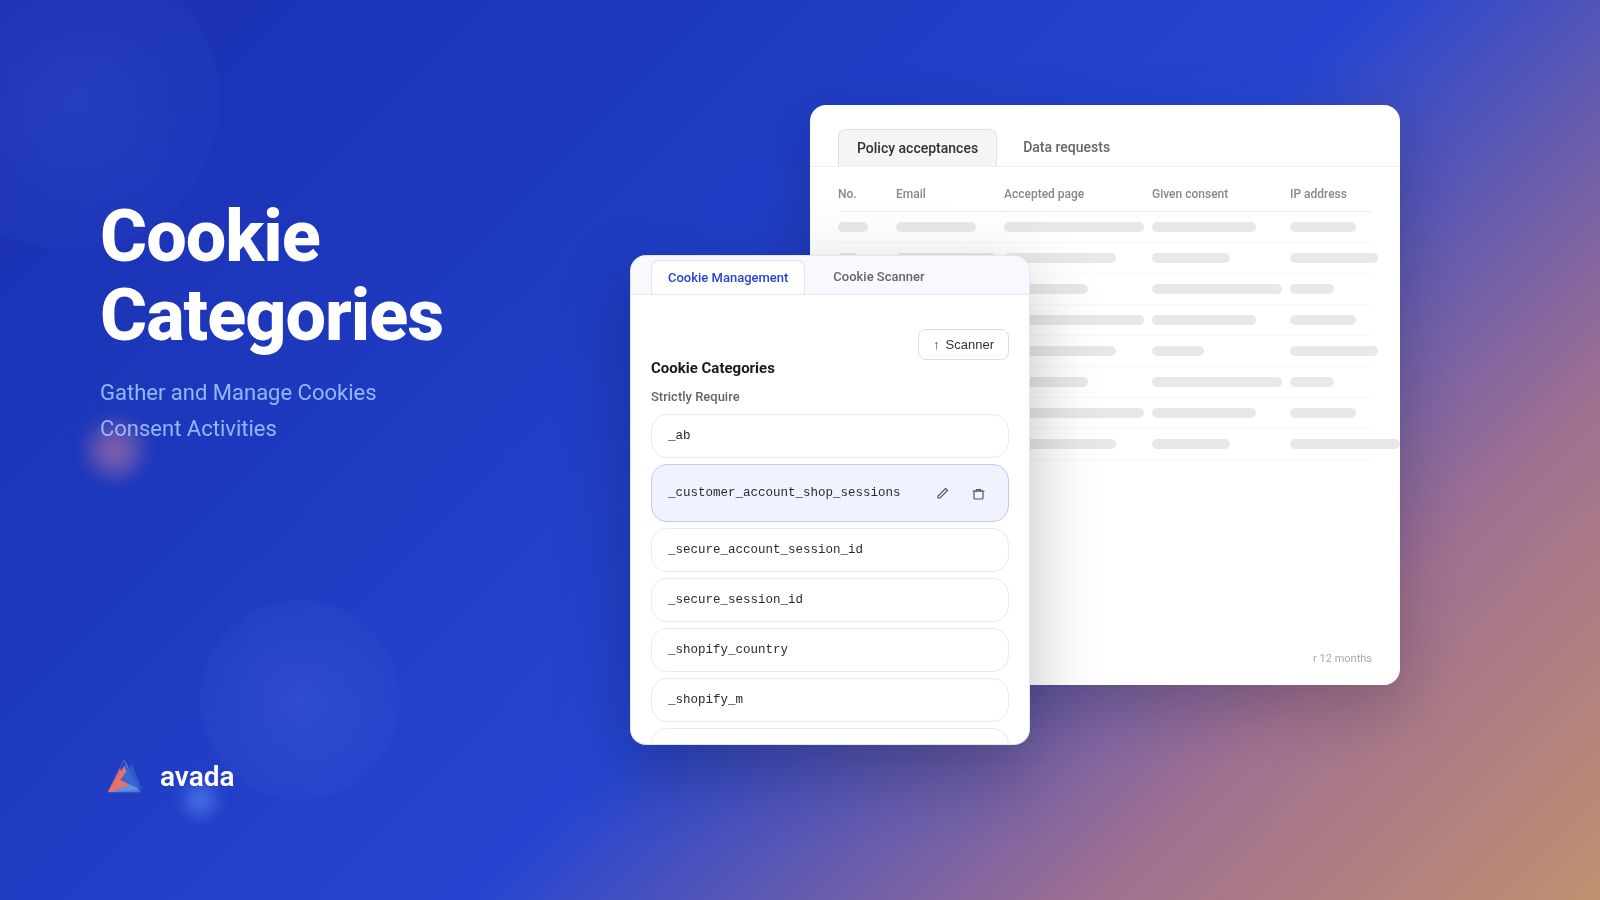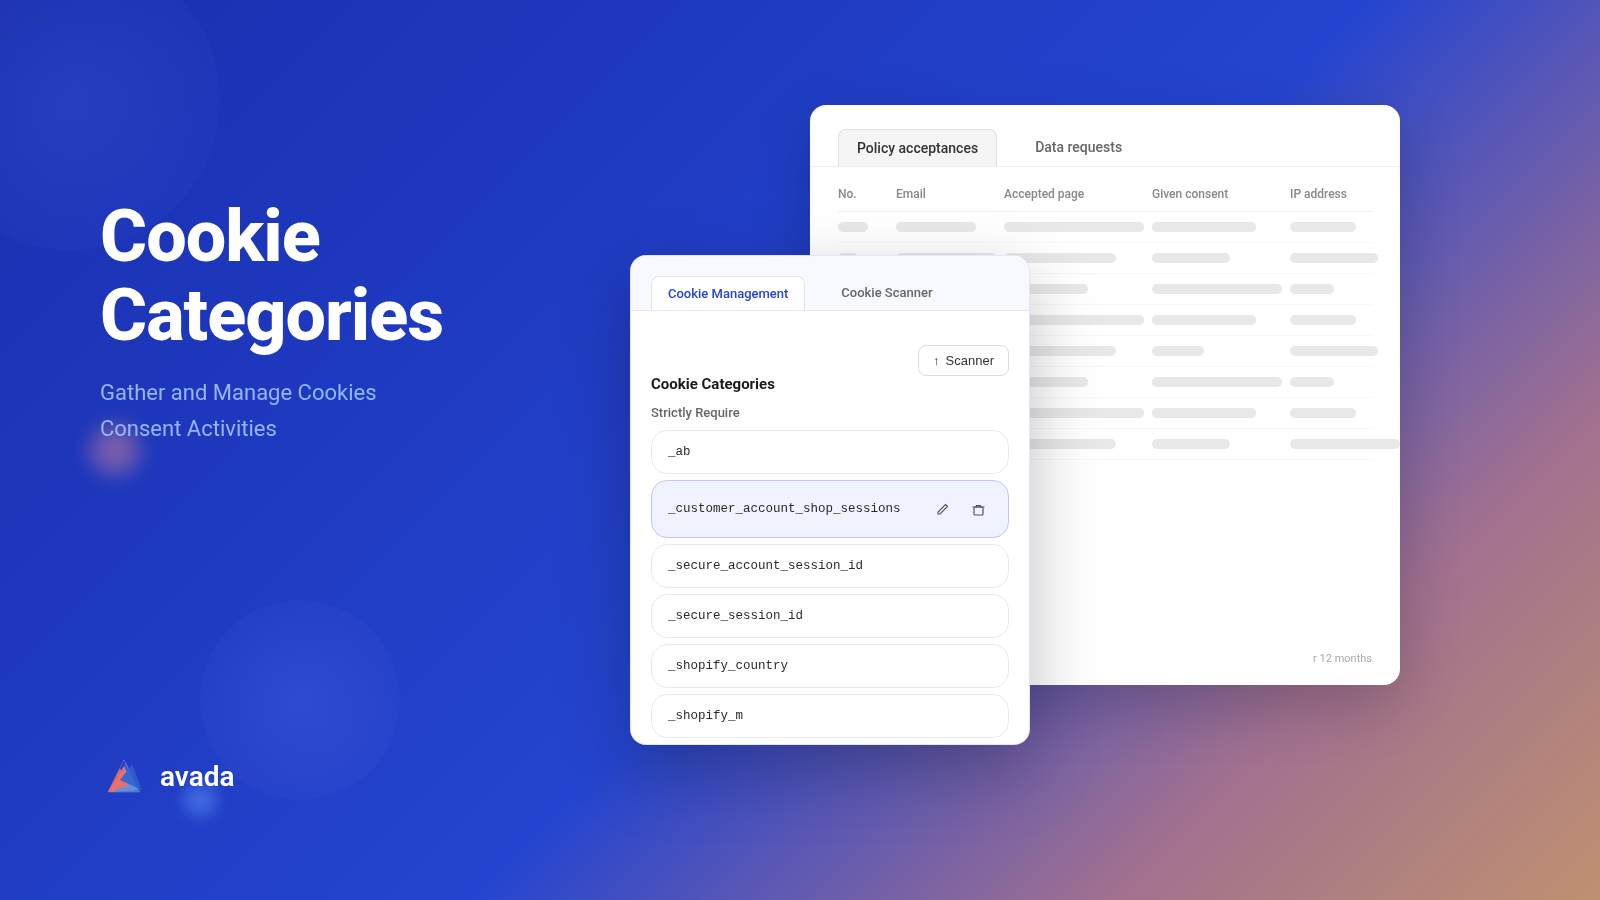--- a/index.html
+++ b/index.html
@@ -96,21 +96,21 @@
       height: 580px;
       background: white;
       border-radius: 16px;
       box-shadow: 0 20px 60px rgba(0,0,0,0.2);
       padding: 0;
       overflow: hidden;
     }
 
     .back-panel-tabs {
       display: flex;
-      gap: 20px;
+      gap: 8px;
       padding: 24px 28px 0;
       border-bottom: 1px solid #f0f0f0;
     }
     .back-tab {
       padding: 10px 18px;
       border-radius: 8px 8px 0 0;
       font-size: 14px;
       cursor: pointer;
       font-weight: 500;
     }
@@ -182,22 +182,22 @@
       height: 490px;
       background: white;
       border-radius: 16px;
       box-shadow: 0 25px 70px rgba(0,0,0,0.25);
       overflow: hidden;
       border: 1.5px solid rgba(100,130,255,0.2);
     }
 
     .front-panel-tabs {
       display: flex;
-      gap: 20px;
-      padding: 20px 20px 0;
+      gap: 12px;
+      padding: 4px 20px 0;
       background: #f8f9ff;
       border-bottom: 1px solid #e8eaf0;
     }
     .front-tab {
       padding: 9px 16px;
       border-radius: 8px 8px 0 0;
       font-size: 13px;
       cursor: pointer;
       font-weight: 500;
     }

